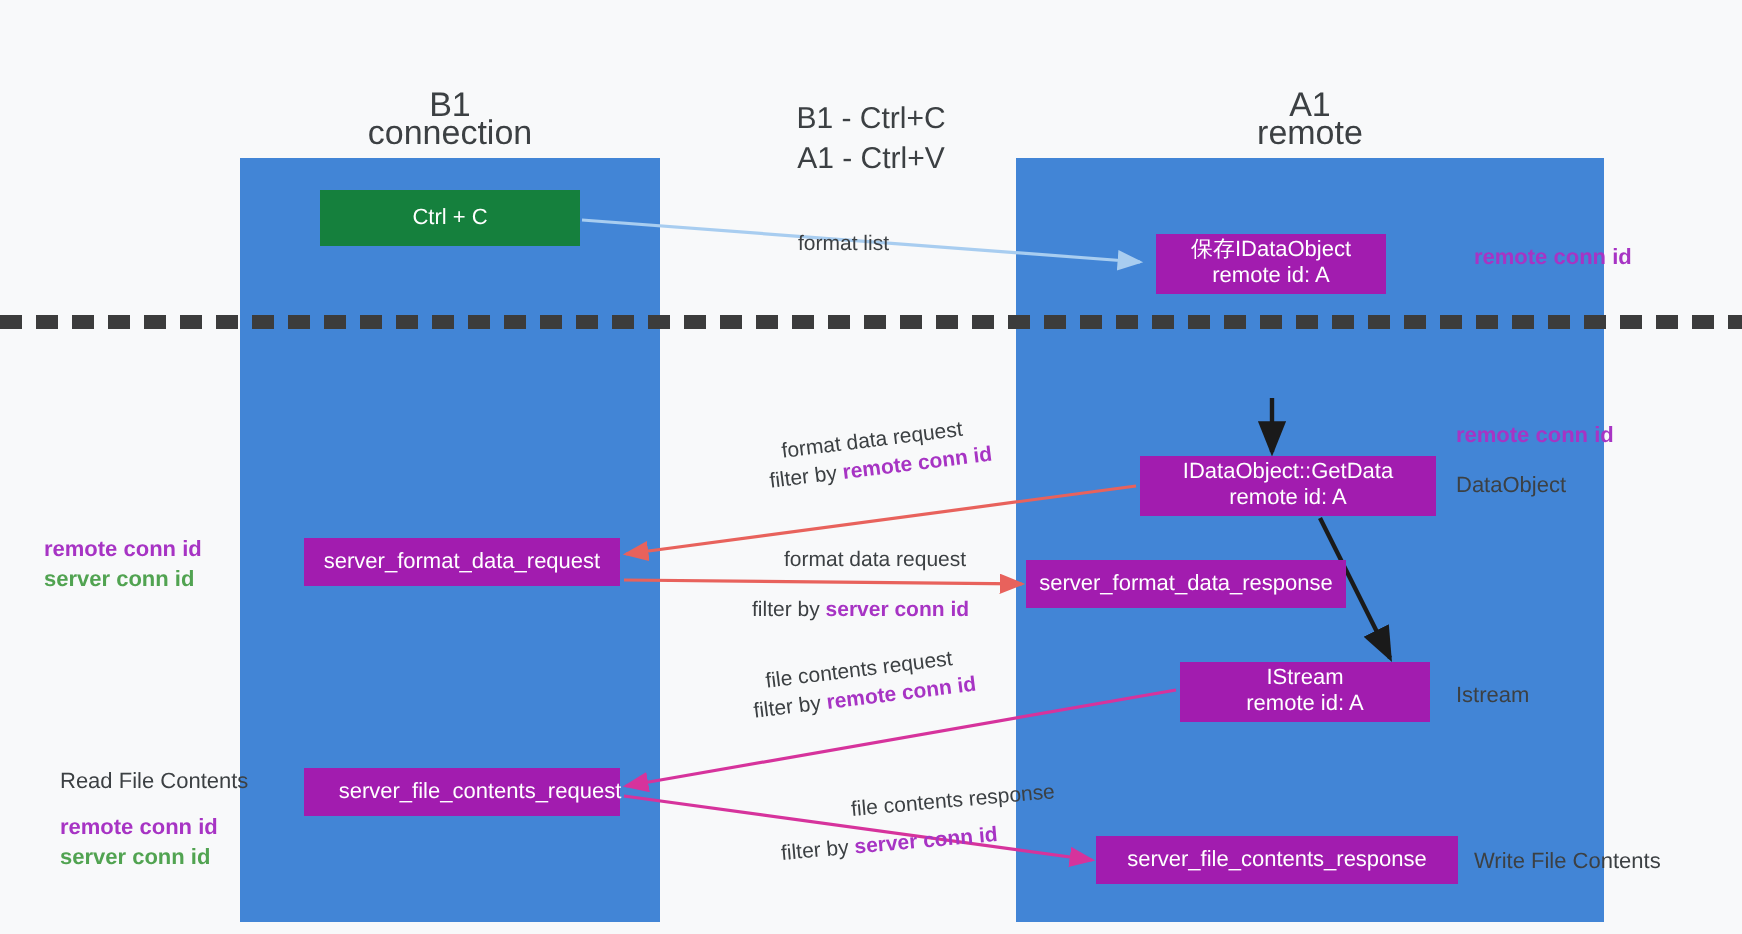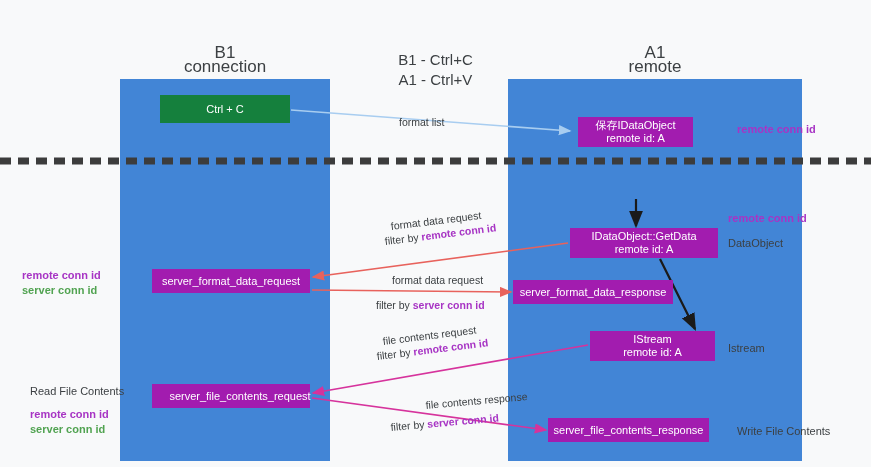--- a/index.html
+++ b/index.html
@@ -37,21 +37,21 @@
   .orange{background:#a21caf;}
 
   #n-ctrlc{left:160px;top:95px;width:130px;height:28px;}
   #n-save{left:578px;top:117px;width:115px;height:30px;}
   #n-ctrlv{left:578px;top:171px;width:115px;height:27px;}
   #n-getdata{left:570px;top:228px;width:148px;height:30px;}
   #n-sfdreq{left:152px;top:269px;width:158px;height:24px;}
   #n-sfdresp{left:513px;top:280px;width:160px;height:24px;}
   #n-istream{left:590px;top:331px;width:125px;height:30px;}
   #n-sfcreq{left:152px;top:384px;width:158px;height:24px;padding-left:18px;}
-  #n-sfcresp{left:548px;top:418px;width:161px;height:24px;}
+  #n-sfcresp{left:548px;top:418px;width:181px;height:24px;}
 
   
   .side{position:absolute;font-size:11px;line-height:15px;}
   .purple{color:#a734c4;font-weight:bold;}
   .green-t{color:#51a351;font-weight:bold;}
   .dark{color:#3c4043;}
   #s-rconn1{left:737px;top:122px;}
   #s-rconn2{left:728px;top:211px;}
   #s-dataobject{left:728px;top:236px;}
   #s-istream{left:728px;top:341px;}

